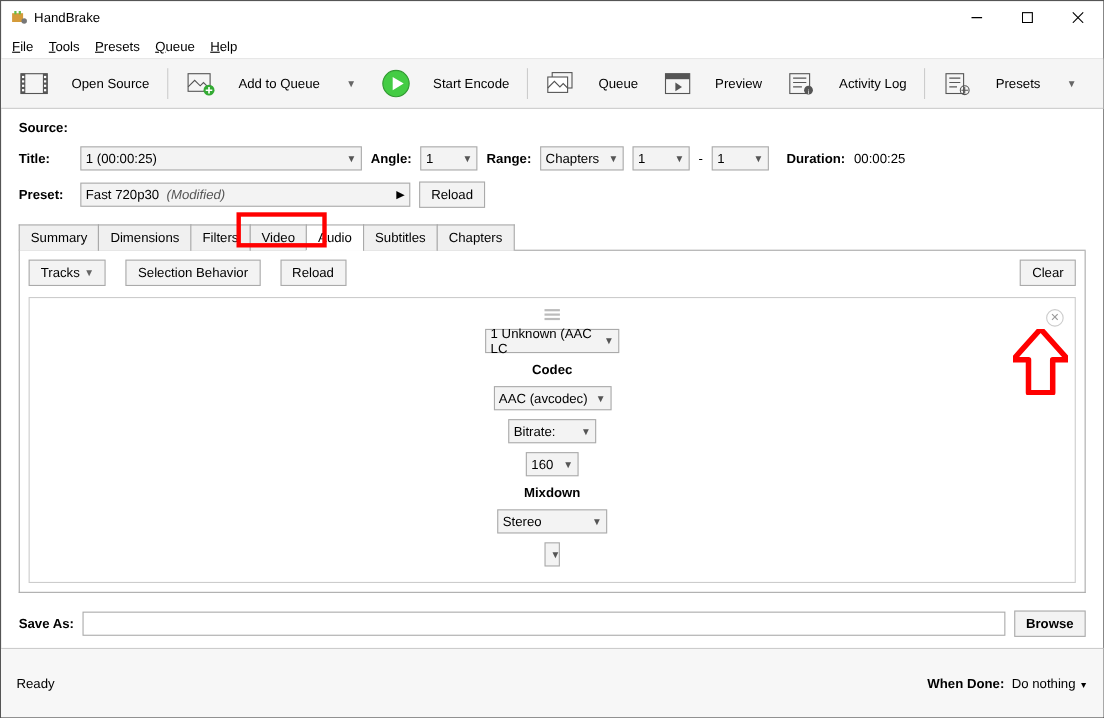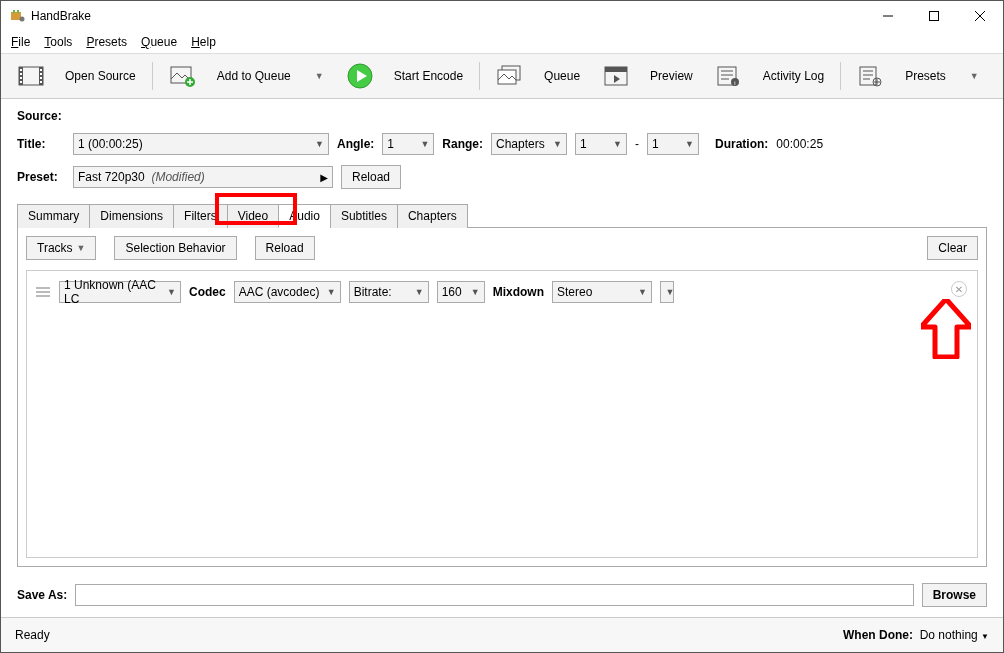--- a/index.html
+++ b/index.html
@@ -15,37 +15,37 @@
 .toolbar { display: flex; align-items: center; gap: 10px; padding: 6px 10px; background: #f5f5f5; border-bottom: 1px solid #ccc; }
 .tb-btn { display: flex; align-items: center; gap: 20px; padding: 4px 6px; }
 .tb-icon { width: 28px; height: 24px; display: flex; align-items: center; justify-content: center; }
 .dd-arrow { font-size: 9px; margin-left: 4px; color: #666; }
 .content { flex: 1; padding: 10px 16px 6px 16px; display: flex; flex-direction: column; }
 .label-bold { font-weight: bold; }
 .row { display: flex; align-items: center; gap: 8px; margin-bottom: 10px; }
 .select { border: 1px solid #aaa; background: #f3f3f3; padding: 2px 4px; display: flex; align-items: center; justify-content: space-between; height: 22px; }
 .select .arrow { font-size: 9px; color: #555; margin-left: 6px; }
 .btn { border: 1px solid #aaa; background: #f3f3f3; padding: 3px 10px; height: 24px; display: flex; align-items: center; }
-.preset-select { width: 260px; justify-content: space-between; gap: 35px; }
+.preset-select { width: 300px; justify-content: space-between; gap: 35px; }
 .preset-select .arrow2 { font-size: 10px; }
 .tabs { display: flex; border-bottom: 1px solid #aaa; margin-top: 4px; }
 .tab { border: 1px solid #aaa; border-bottom: none; padding: 4px 10px; background: #f0f0f0; margin-right: -1px; position: relative; top: 1px; }
 .tab.active { background: #fff; border-bottom: 1px solid #fff; }
 .tab-hl { border: 4px solid #ff0000; position: absolute; }
 .audio-panel { border: 1px solid #aaa; border-top: none; flex: 1; padding: 8px; display: flex; flex-direction: column; }
 .audio-ctrl { display: flex; gap: 18px; margin-bottom: 10px; }
 .track-area { border: 1px solid #ccc; flex: 1; padding: 10px 8px; position: relative; }
-.track-row { display: flex; align-items: center; gap: 8px; }
+.track-row { display: flex; align-items: center; gap: 8px; flex-direction: column; }
 .handle { width: 16px; display: flex; flex-direction: column; gap: 2px; align-items: center; }
 .handle div { width: 14px; height: 2px; background: #bbb; }
 .close-x { width: 16px; height: 16px; border: 1px solid #ccc; border-radius: 50%; display: flex; align-items: center; justify-content: center; color: #999; font-size: 10px; position: absolute; right: 10px; top: 10px; }
 .red-arrow { position: absolute; right: 6px; top: 28px; }
 .saveas-row { display: flex; align-items: center; gap: 8px; padding: 10px 16px; }
 .saveas-input { flex: 1; border: 1px solid #aaa; height: 22px; background: #fff; }
-.statusbar { border-top: 1px solid #ccc; padding: 10px 14px; display: flex; justify-content: space-between; align-items: center; background: #f7f7f7; }
+.statusbar { border-top: 1px solid #ccc; padding: 24px 14px; display: flex; justify-content: space-between; align-items: center; background: #f7f7f7; }
 .italic { font-style: italic; color: #555; }
 svg { display: block; }
 </style>
 </head>
 <body>
 
 <div class="titlebar">
   <span class="app-icon">
     <svg width="16" height="16" viewBox="0 0 16 16">
         <rect x="2" y="4" width="10" height="8" fill="#d49b3a"></rect>

